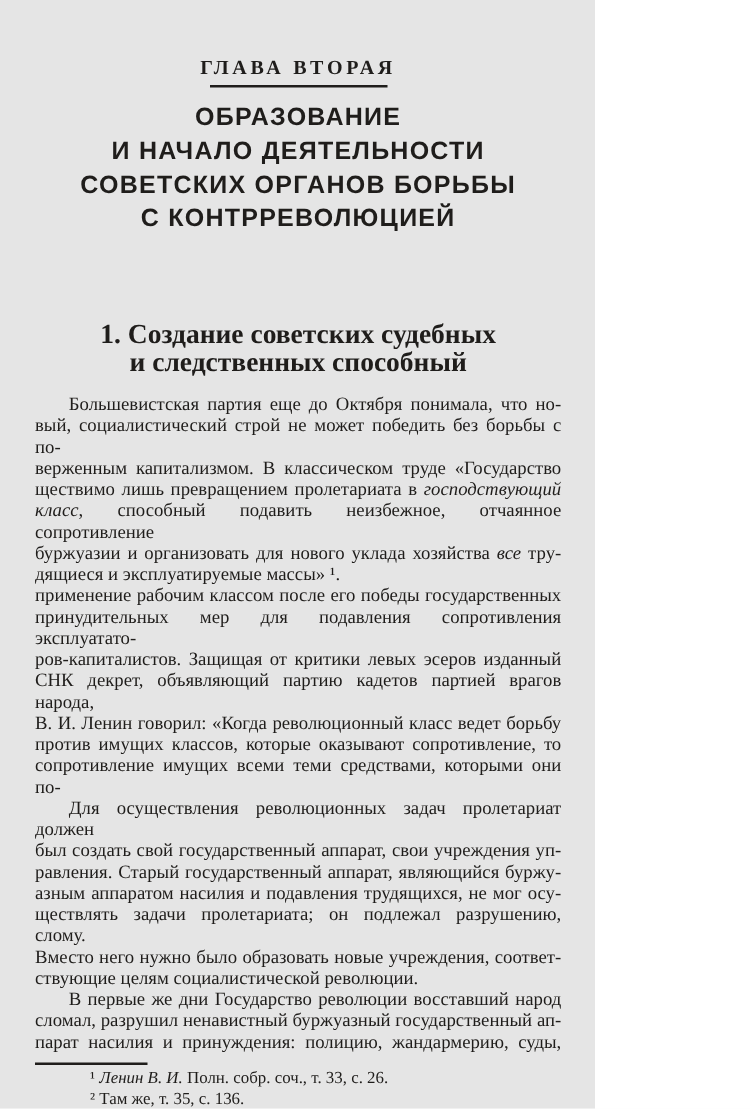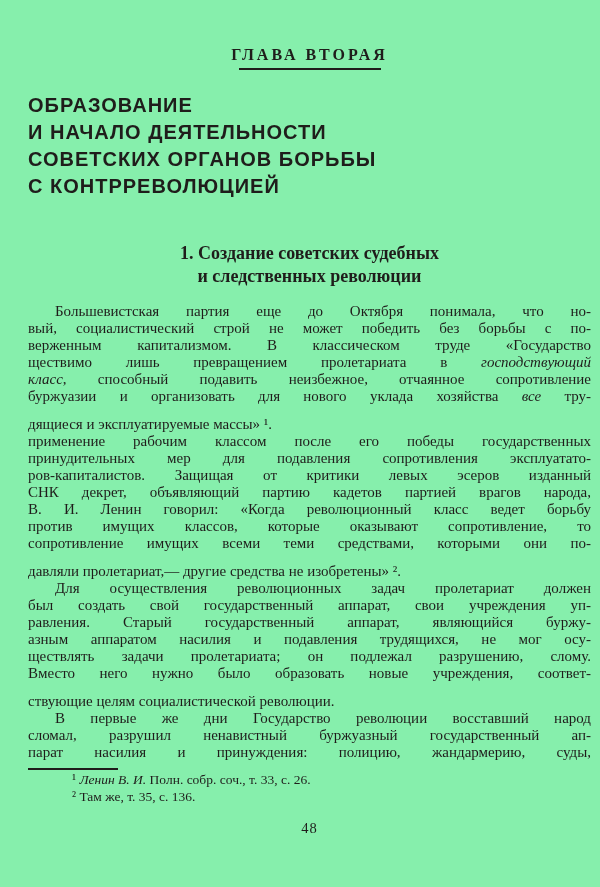--- a/index.html
+++ b/index.html
@@ -2,72 +2,72 @@
 <html lang="ru"><head>
 <meta charset="utf-8">
 <style>
   html, body {
     margin: 0;
     padding: 0;
     background: #ffffff;
   }
   .page {
     position: relative;
-    width: 600px;
+    width: 476px;
     height: 887px;
     box-sizing: border-box;
-    padding: 45px 9px 0 28px;
-    background: #86efac;
+    padding: 45px 27px 0 28px;
+    background: #e5e5e5;
     color: #1f1d1b;
     font-family: "Liberation Serif", "DejaVu Serif", serif;
     overflow: hidden;
   }
   .chapter-label {
     text-align: center;
     font-size: 16px;
     font-weight: bold;
     letter-spacing: 3px;
     line-height: 19px;
   }
   .chapter-divider {
     width: 142px;
     height: 2px;
     background: #1f1d1b;
     margin: 4px auto 0 auto;
   }
   .chapter-title {
-    margin: 22px 0 0 0;
-    text-align: left;
+    margin: 11px 0 0 0;
+    text-align: center;
     font-family: "Liberation Sans", "DejaVu Sans", sans-serif;
     font-weight: bold;
     font-size: 20px;
     line-height: 27px;
     letter-spacing: 1px;
   }
   .section-title {
-    margin: 42px 0 0 0;
+    margin: 66px 0 0 0;
     text-align: center;
     font-family: "Liberation Serif", "DejaVu Serif", serif;
     font-weight: bold;
-    font-size: 18px;
+    font-size: 22px;
     line-height: 23px;
   }
   .body-text {
     margin-top: 15px;
     font-size: 15px;
     line-height: 17px;
   }
   .paragraph { margin: 0; }
   .line {
     text-align: justify;
     text-align-last: justify;
     white-space: normal;
   }
   .line.first { text-indent: 27px; }
-  .line.last  { text-align-last: left; margin-top: 11px; }
+  .line.last  { text-align-last: left; }
   .footnote-divider {
     width: 90px;
     height: 2px;
     background: #1f1d1b;
     margin-top: 7px;
   }
   .footnotes {
     margin-top: 2px;
     font-size: 13.5px;
     line-height: 16.5px;
@@ -92,42 +92,41 @@
 
   <h1 class="chapter-title">
     <div>ОБРАЗОВАНИЕ</div>
     <div>И НАЧАЛО ДЕЯТЕЛЬНОСТИ</div>
     <div>СОВЕТСКИХ ОРГАНОВ БОРЬБЫ</div>
     <div>С КОНТРРЕВОЛЮЦИЕЙ</div>
   </h1>
 
   <h2 class="section-title">
     <div>1. Создание советских судебных</div>
-    <div>и следственных революции</div>
+    <div>и следственных способный</div>
   </h2>
 
   <div class="body-text">
       <div class="paragraph">
         <div class="line first">Большевистская партия еще до Октября понимала, что но-</div>
         <div class="line">вый, социалистический строй не может победить без борьбы с по-</div>
         <div class="line">верженным капитализмом. В классическом труде «Государство</div>
         <div class="line">ществимо лишь превращением пролетариата в <i>господствующий</i></div>
         <div class="line"><i>класс</i>, способный подавить неизбежное, отчаянное сопротивление</div>
         <div class="line">буржуазии и организовать для нового уклада хозяйства <i>все</i> тру-</div>
         <div class="line last">дящиеся и эксплуатируемые массы» ¹.</div>
       </div>
       <div class="paragraph">
         <div class="line">применение рабочим классом после его победы государственных</div>
         <div class="line">принудительных мер для подавления сопротивления эксплуатато-</div>
         <div class="line">ров-капиталистов. Защищая от критики левых эсеров изданный</div>
         <div class="line">СНК декрет, объявляющий партию кадетов партией врагов народа,</div>
         <div class="line">В. И. Ленин говорил: «Когда революционный класс ведет борьбу</div>
         <div class="line">против имущих классов, которые оказывают сопротивление, то</div>
         <div class="line">сопротивление имущих всеми теми средствами, которыми они по-</div>
-        <div class="line last">давляли пролетариат,— другие средства не изобретены» ².</div>
       </div>
       <div class="paragraph">
         <div class="line first">Для осуществления революционных задач пролетариат должен</div>
         <div class="line">был создать свой государственный аппарат, свои учреждения уп-</div>
         <div class="line">равления. Старый государственный аппарат, являющийся буржу-</div>
         <div class="line">азным аппаратом насилия и подавления трудящихся, не мог осу-</div>
         <div class="line">ществлять задачи пролетариата; он подлежал разрушению, слому.</div>
         <div class="line">Вместо него нужно было образовать новые учреждения, соответ-</div>
         <div class="line last">ствующие целям социалистической революции.</div>
       </div>

